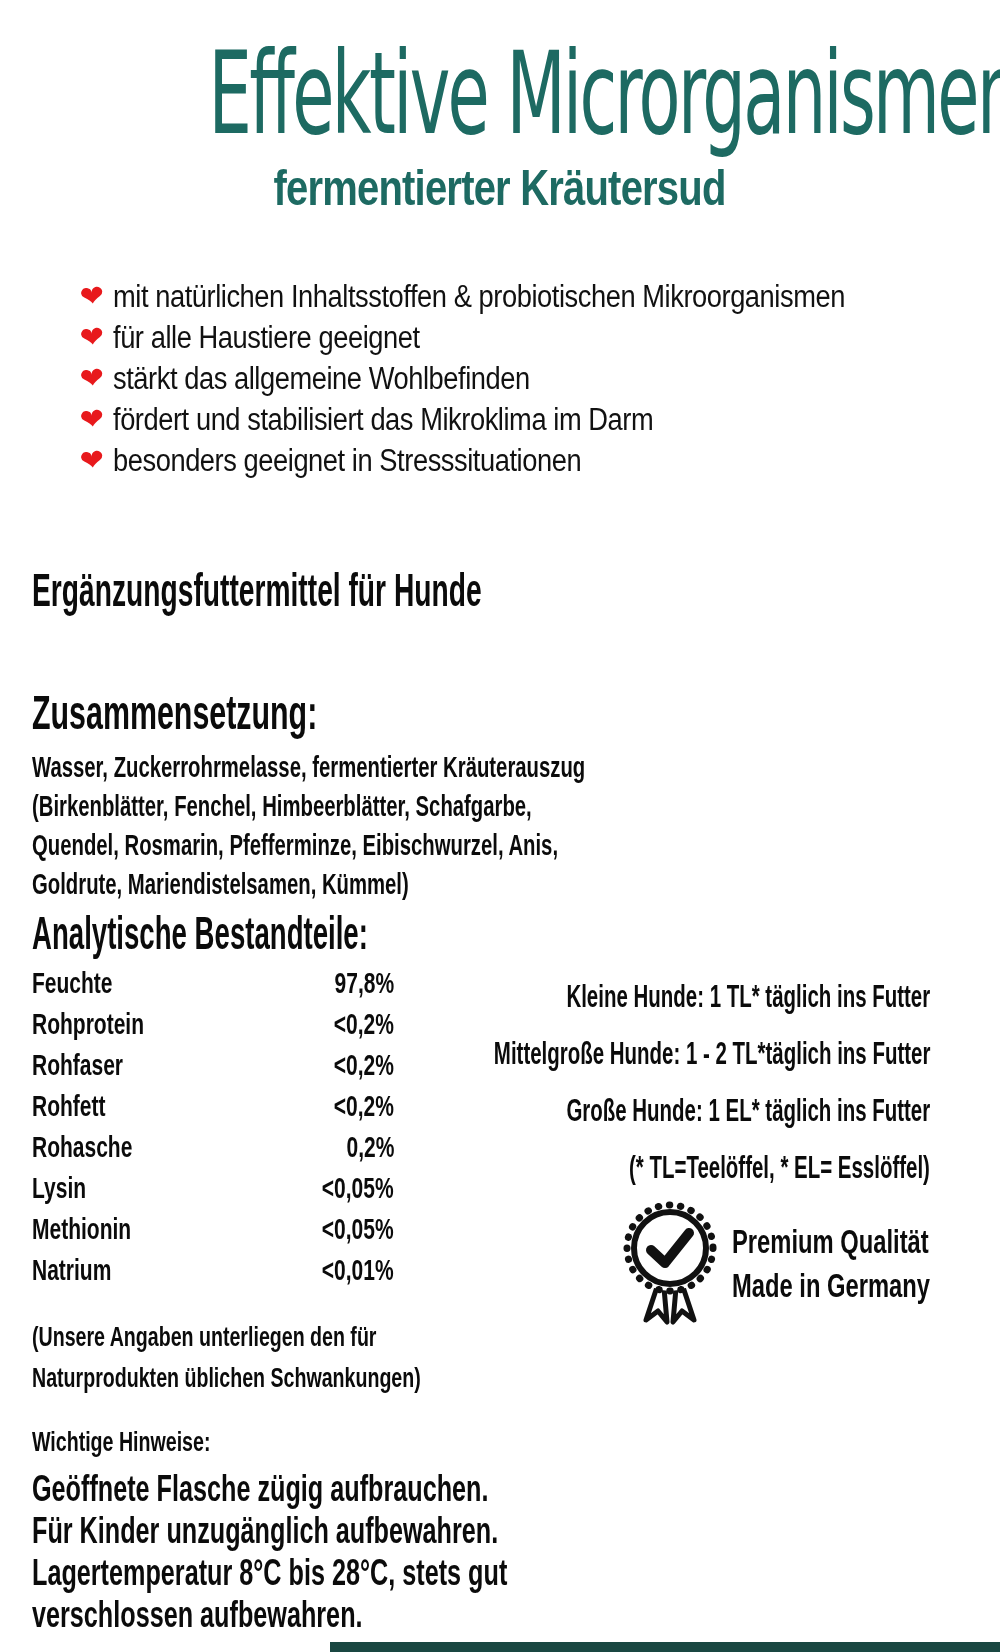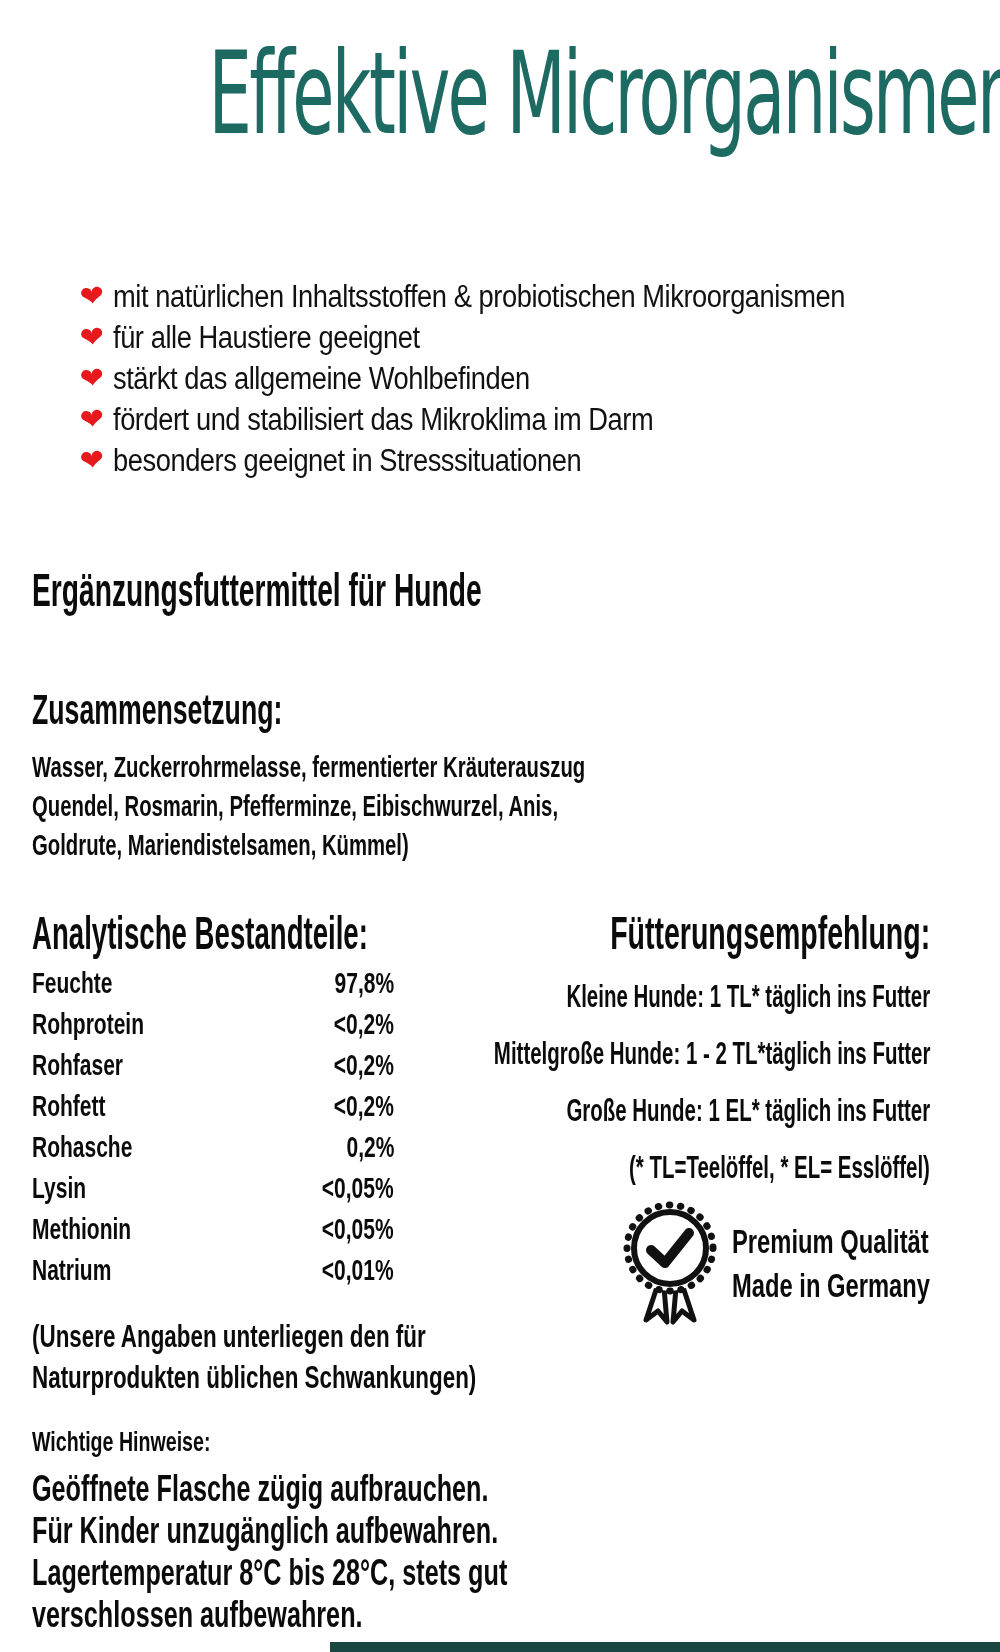--- a/index.html
+++ b/index.html
@@ -46,33 +46,33 @@
   .features .ftxt{
     display:inline-block;font-size:31px;font-weight:400;color:#111;
     transform:scaleX(0.88);transform-origin:left center;letter-spacing:-0.5px;
   }
   
   .cl{display:inline-block;transform-origin:left top;white-space:nowrap;}
   .cr{display:inline-block;transform-origin:right top;white-space:nowrap;}
   
   .ptype{position:absolute;left:32px;top:566px;font-size:47px;font-weight:700;line-height:1;}
   .ptype>span{transform:scaleX(0.60);}
-  .comp-h{position:absolute;left:32px;top:688px;font-size:43px;font-weight:700;line-height:1;}
+  .comp-h{position:absolute;left:32px;top:688px;font-size:49px;font-weight:700;line-height:1;}
   .comp-h>span{transform:scaleX(0.62);}
   .comp-lines{position:absolute;left:32px;top:748px;}
   .comp-lines div{height:39px;line-height:39px;font-size:29px;font-weight:700;}
   .comp-lines span{transform:scaleX(0.70);}
   .ana-h{position:absolute;left:32px;top:910px;font-size:46px;font-weight:700;line-height:1;}
   .ana-h>span{transform:scaleX(0.60);}
   .ana-table{position:absolute;left:32px;top:962px;width:362px;}
   .ana-row{display:flex;justify-content:space-between;height:41px;line-height:41px;font-size:30px;font-weight:700;}
   .ana-row .lab{transform:scaleX(0.70);}
   .ana-row .val{transform:scaleX(0.70);}
   .disclaimer{position:absolute;left:32px;top:1316px;}
-  .disclaimer div{height:41px;line-height:41px;font-size:32px;font-weight:700;}
+  .disclaimer div{height:41px;line-height:41px;font-size:28px;font-weight:700;}
   .disclaimer span{transform:scaleX(0.70);}
   .notes-h{position:absolute;left:32px;top:1428px;font-size:28px;font-weight:700;line-height:1;}
   .notes-h>span{transform:scaleX(0.70);}
   .notes-lines{position:absolute;left:32px;top:1468px;}
   .notes-lines div{height:42px;line-height:42px;font-size:36px;font-weight:700;}
   .notes-lines span{transform:scaleX(0.70);}
   
   .feed-h{position:absolute;right:70px;top:910px;font-size:46px;font-weight:700;line-height:1;text-align:right;}
   .feed-h>span{transform:scaleX(0.62);}
   .feed-lines{position:absolute;right:70px;top:962px;text-align:right;}
@@ -87,20 +87,23 @@
   .footer-bar{position:absolute;left:330px;top:1642px;width:670px;height:10px;background:#1a4742;}
 </style>
 </head>
 <body>
 
 <div class="label">
 
   <div class="title">
     <span>Effektive Microrganismen</span>
   </div>
+  <div class="subtitle">
+    <span>fermentierter Kräutersud</span>
+  </div>
 
   <ul class="features">
     <li>
       <span class="heart">❤</span>
       <span class="ftxt">mit natürlichen Inhaltsstoffen &amp; probiotischen Mikroorganismen</span>
     </li>
     <li>
       <span class="heart">❤</span>
       <span class="ftxt">für alle Haustiere geeignet</span>
     </li>
@@ -120,20 +123,21 @@
 
   <div class="ptype">
     <span class="cl">Ergänzungsfuttermittel für Hunde</span>
   </div>
 
   <div class="comp-h">
     <span class="cl">Zusammensetzung:</span>
   </div>
   <div class="comp-lines">
     <div><span class="cl">Wasser, Zuckerrohrmelasse, fermentierter Kräuterauszug</span></div>
+    <div><span class="cl"> (Birkenblätter, Fenchel, Himbeerblätter, Schafgarbe,</span></div>
     <div><span class="cl">Quendel, Rosmarin, Pfefferminze, Eibischwurzel, Anis,</span></div>
     <div><span class="cl">Goldrute, Mariendistelsamen, Kümmel)</span></div>
   </div>
 
   <div class="ana-h">
     <span class="cl">Analytische Bestandteile:</span>
   </div>
   <div class="ana-table">
     <div class="ana-row">
       <span class="lab cl">Feuchte</span>
@@ -162,23 +166,20 @@
     <div class="ana-row">
       <span class="lab cl">Methionin</span>
       <span class="val cr">&lt;0,05%</span>
     </div>
     <div class="ana-row">
       <span class="lab cl">Natrium</span>
       <span class="val cr">&lt;0,01%</span>
     </div>
   </div>
 
-  <div class="feed-h">
-    <span class="cr">Fütterungsempfehlung:</span>
-  </div>
   <div class="feed-lines">
     <div><span class="cr">Kleine Hunde: 1 TL* täglich ins Futter</span></div>
     <div><span class="cr">Mittelgroße Hunde: 1 - 2 TL*täglich ins Futter</span></div>
     <div><span class="cr">Große Hunde: 1 EL* täglich ins Futter</span></div>
     <div><span class="cr">(* TL=Teelöffel, * EL= Esslöffel)</span></div>
   </div>
 
   <svg class="badge" viewBox="0 0 100 128" xmlns="http://www.w3.org/2000/svg">
     <path d="M38 86 L26 122 L38 113 L47 124 L44 90 Z" fill="#ffffff" stroke="#111111" stroke-width="5" stroke-linejoin="round"></path>
     <path d="M62 86 L74 122 L62 113 L53 124 L56 90 Z" fill="#ffffff" stroke="#111111" stroke-width="5" stroke-linejoin="round"></path>

